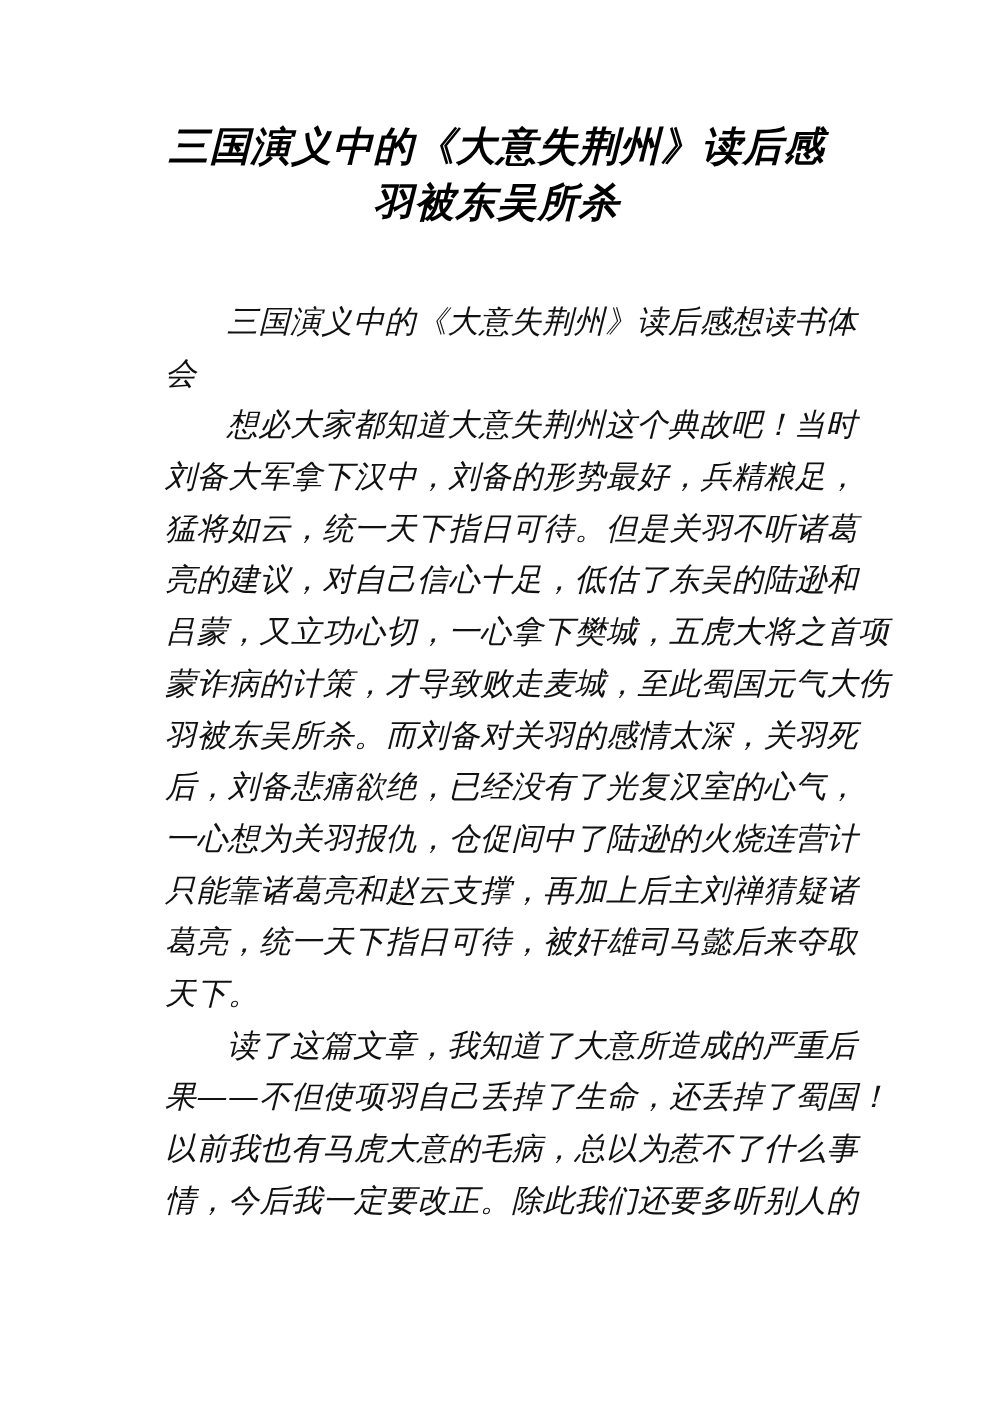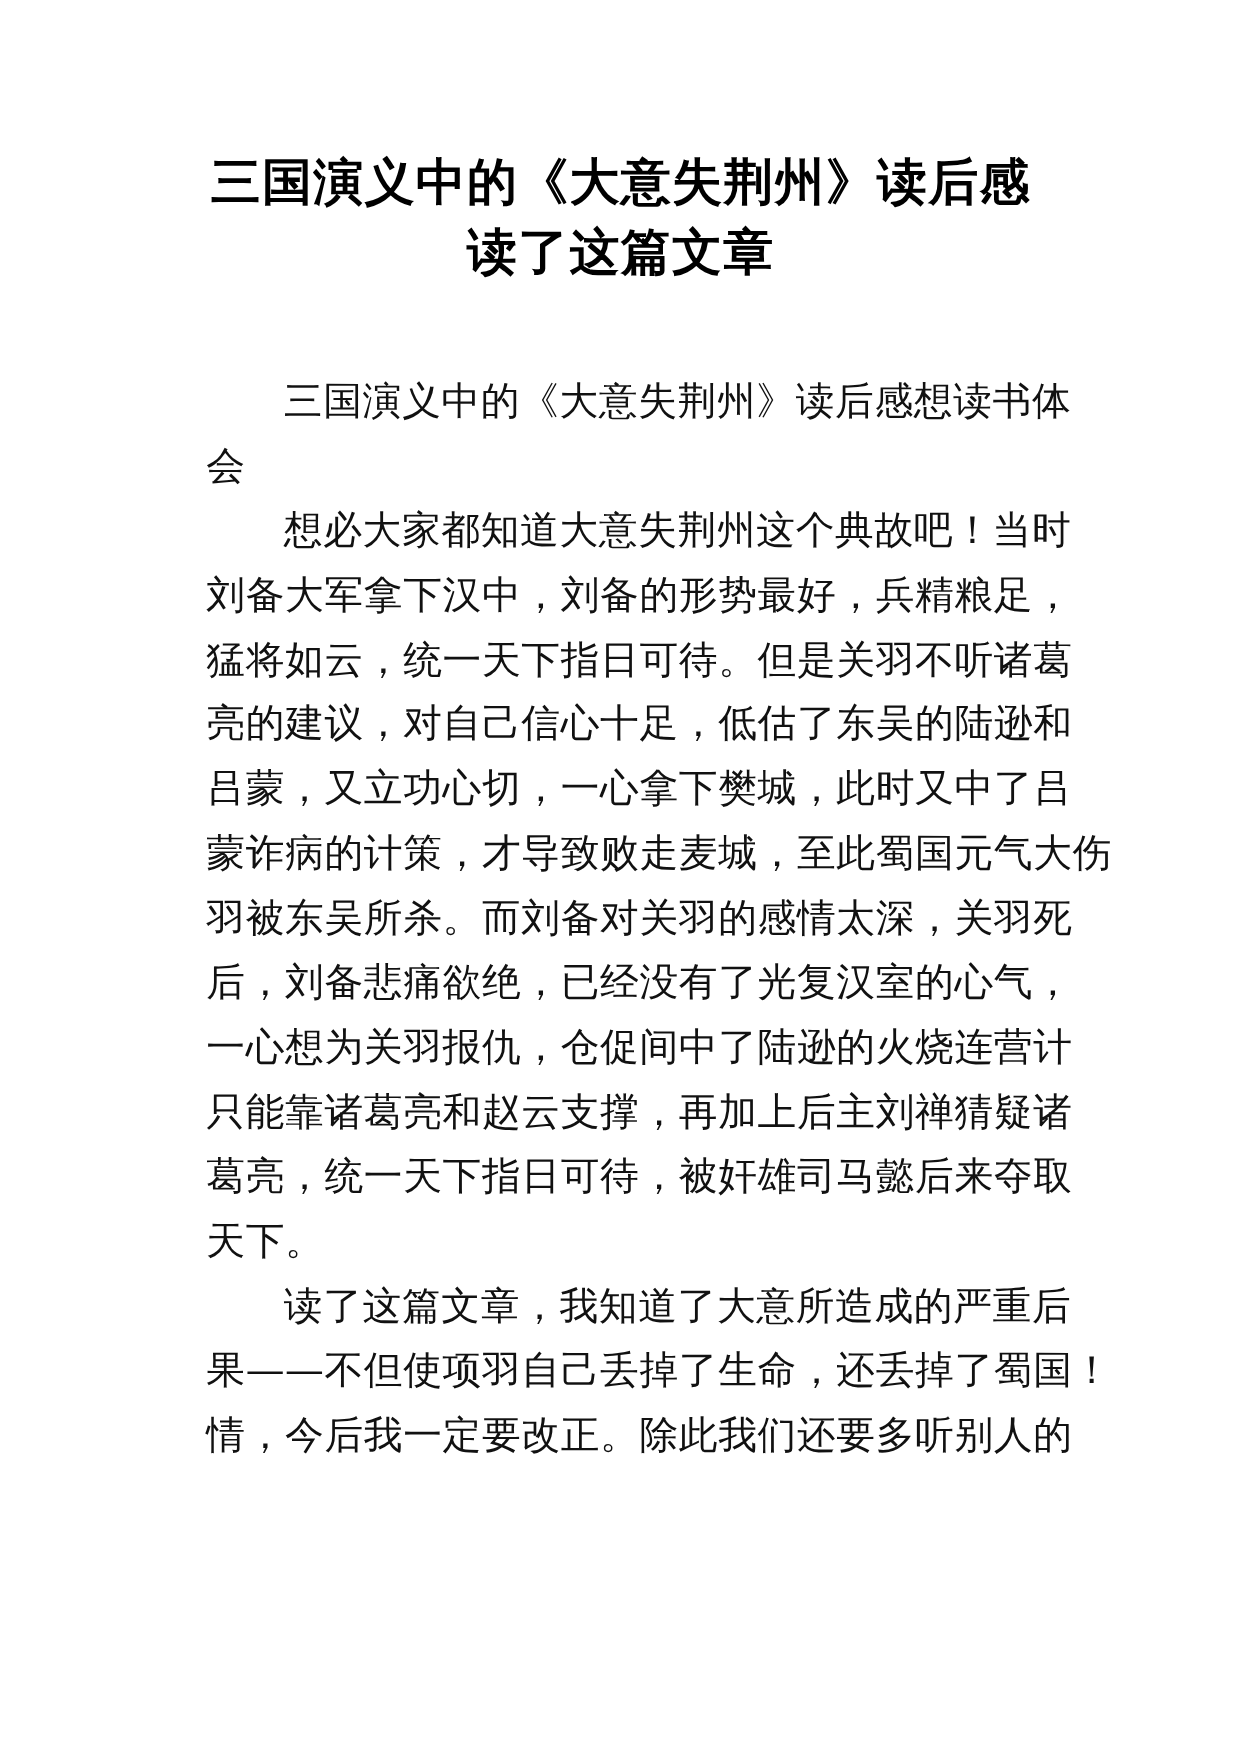--- a/index.html
+++ b/index.html
@@ -13,20 +13,21 @@
     position: relative;
     overflow: hidden;
     color: #111111;
   }
   .page {
     position: absolute;
     left: 0; top: 0;
     width: 993px;
     height: 1404px;
     background: #ffffff;
+    font-style: italic;
   }
   .title-block {
     position: absolute;
     left: 0;
     top: 118px;
     width: 993px;
     text-align: center;
   }
   .title-line {
     display: block;
@@ -57,45 +58,46 @@
     padding-left: 62px;
   }
 </style>
 </head>
 <body>
 
 <div class="page">
 
   <div class="title-block">
     <span class="title-line">三国演义中的《大意失荆州》读后感</span>
-    <span class="title-line">读了这篇文章</span>
+    <span class="title-line">羽被东吴所杀</span>
   </div>
 
   <div class="body-text">
 
     <div>
       <span class="line indent">三国演义中的《大意失荆州》读后感想读书体</span>
       <span class="line">会</span>
     </div>
 
     <div>
       <span class="line indent">想必大家都知道大意失荆州这个典故吧！当时</span>
       <span class="line">刘备大军拿下汉中，刘备的形势最好，兵精粮足，</span>
       <span class="line">猛将如云，统一天下指日可待。但是关羽不听诸葛</span>
       <span class="line">亮的建议，对自己信心十足，低估了东吴的陆逊和</span>
-      <span class="line">吕蒙，又立功心切，一心拿下樊城，此时又中了吕</span>
+      <span class="line">吕蒙，又立功心切，一心拿下樊城，五虎大将之首项</span>
       <span class="line">蒙诈病的计策，才导致败走麦城，至此蜀国元气大伤</span>
       <span class="line">羽被东吴所杀。而刘备对关羽的感情太深，关羽死</span>
       <span class="line">后，刘备悲痛欲绝，已经没有了光复汉室的心气，</span>
       <span class="line">一心想为关羽报仇，仓促间中了陆逊的火烧连营计</span>
       <span class="line">只能靠诸葛亮和赵云支撑，再加上后主刘禅猜疑诸</span>
       <span class="line">葛亮，统一天下指日可待，被奸雄司马懿后来夺取</span>
       <span class="line">天下。</span>
     </div>
 
     <div>
       <span class="line indent">读了这篇文章，我知道了大意所造成的严重后</span>
       <span class="line">果——不但使项羽自己丢掉了生命，还丢掉了蜀国！</span>
+      <span class="line">以前我也有马虎大意的毛病，总以为惹不了什么事</span>
       <span class="line">情，今后我一定要改正。除此我们还要多听别人的</span>
     </div>
 
   </div>
 </div>
 
 </body></html>

